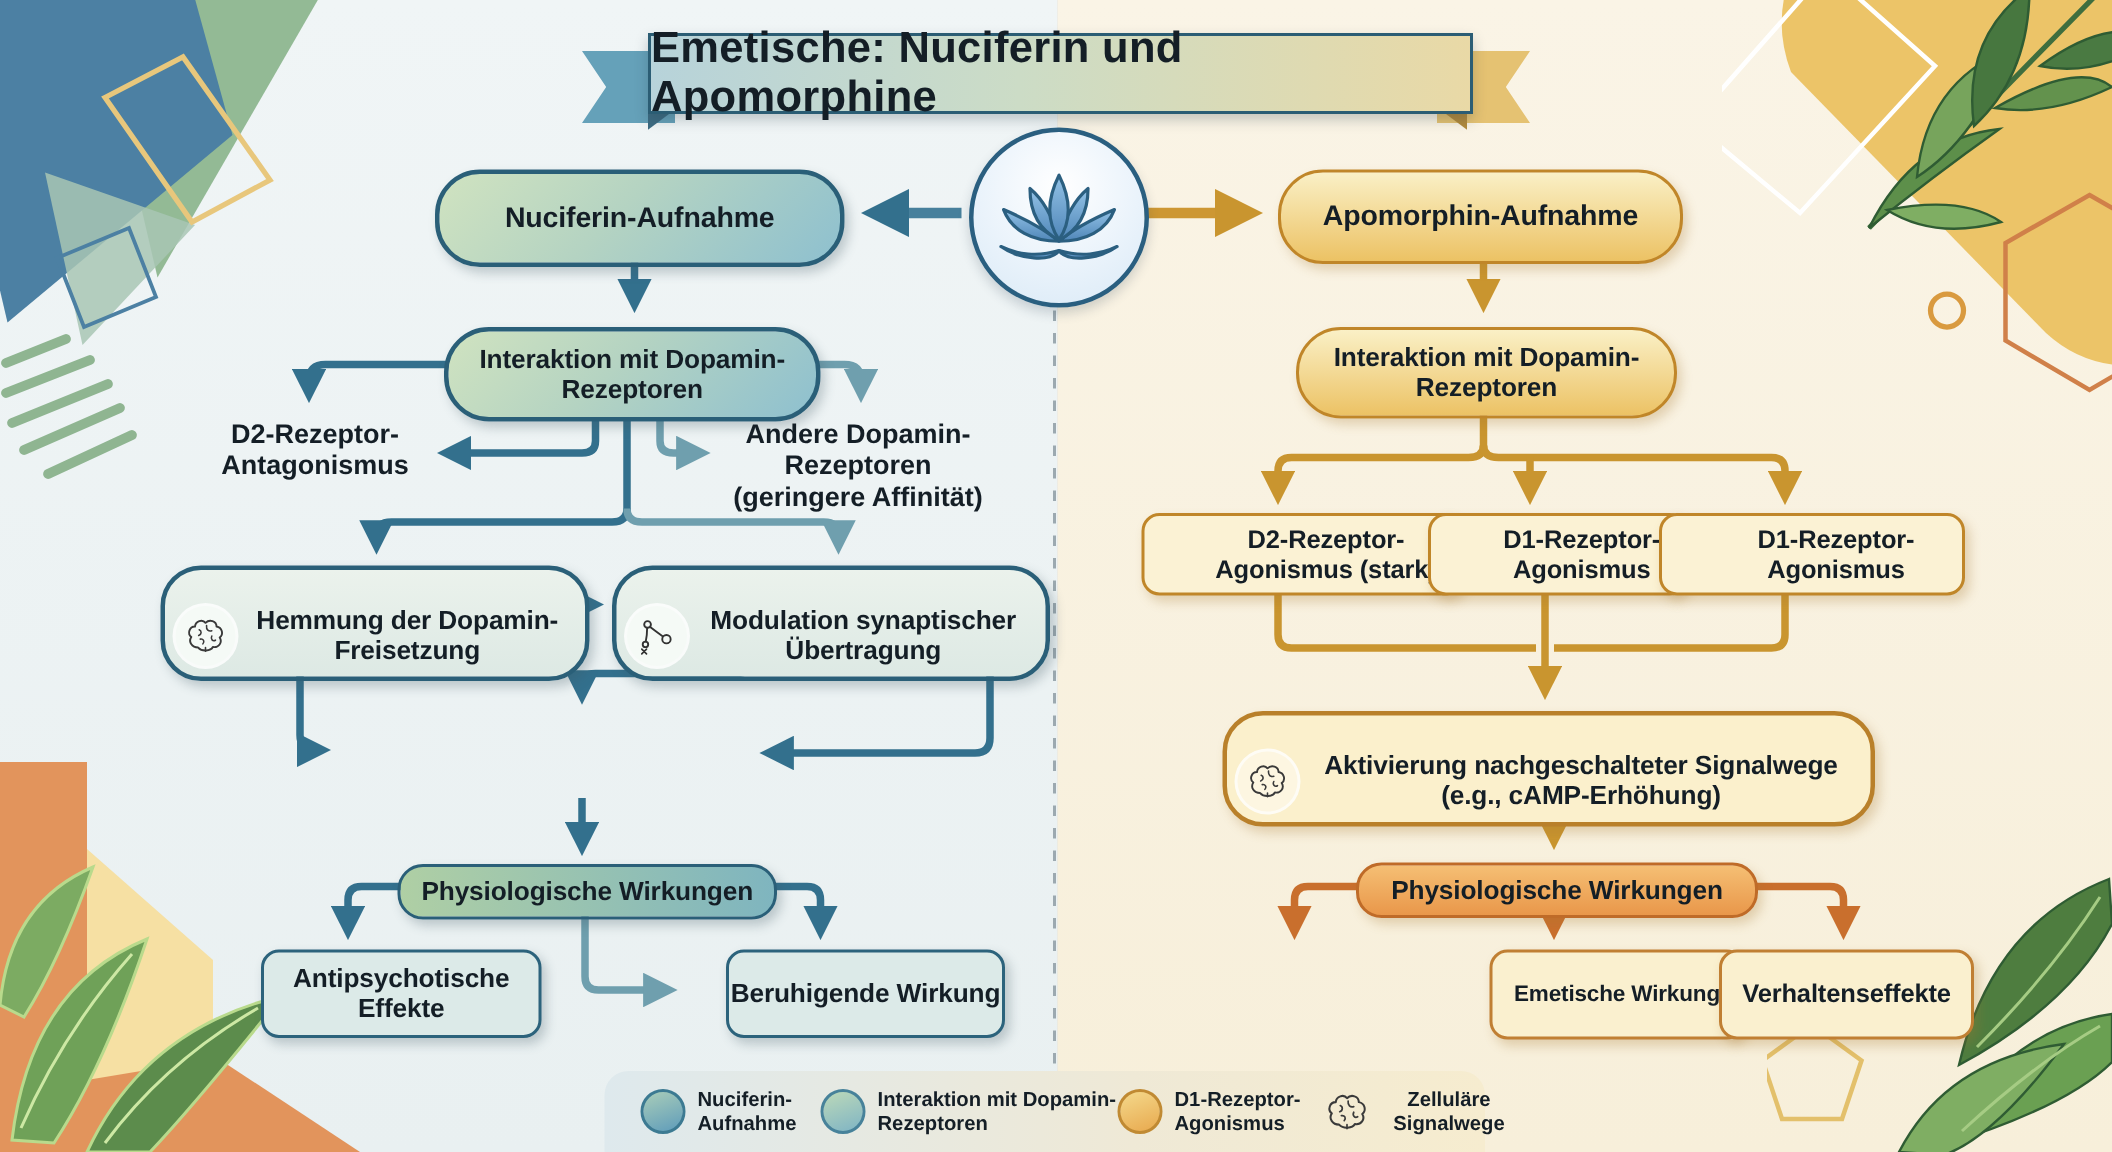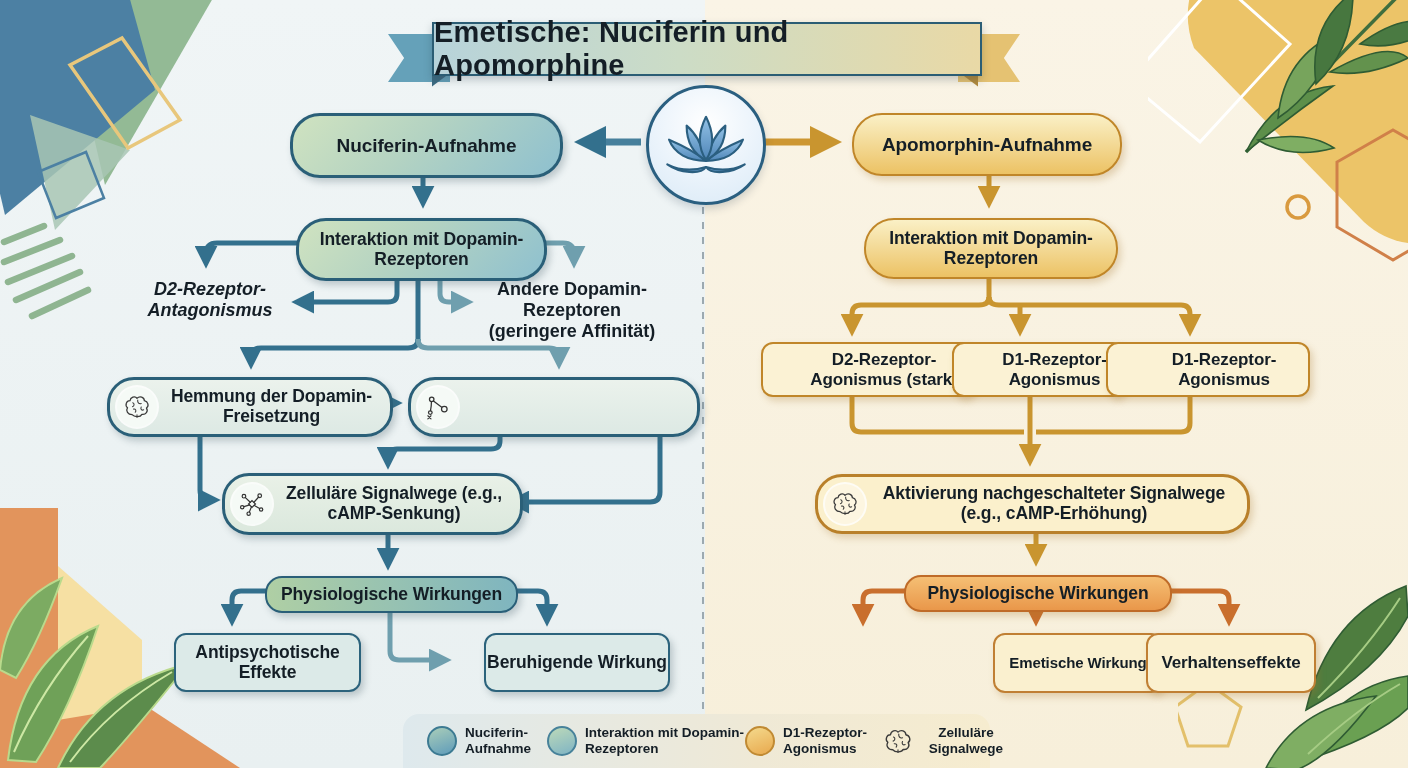--- a/index.html
+++ b/index.html
@@ -35,21 +35,21 @@
   .pillA{background:linear-gradient(135deg,#d0e3c0 0%,#b4d3c2 45%,#8ec0cf 100%);
     border:3px solid #2a5f78;border-radius:30px;}
   .boxL{background:linear-gradient(180deg,#ebf2ec,#dde9e4);border:3px solid #2a5f78;border-radius:27px;}
   .boxL2{background:#dceae8;border:2.5px solid #2c637c;border-radius:12px;margin-left:24px;}
   .pillPL{background:linear-gradient(90deg,#afcfa4,#7fb5bf);border:2.5px solid #2a5f78;border-radius:17px;}
   .pillR{background:linear-gradient(180deg,#faf0c6,#ecc264);border:2.5px solid #c08629;border-radius:30px;}
   .boxR{background:#fbf2d4;border:2.5px solid #c08629;border-radius:12px;padding-left:32px;}
   .boxR3{background:#fbf0cc;border:3px solid #b9802a;border-radius:27px;}
   .pillPR{background:linear-gradient(180deg,#f5bf74,#e9974a);border:2.5px solid #bf6b28;border-radius:17px;}
   .boxR2{background:#faf0cf;border:2.5px solid #c07f33;border-radius:12px;}
-  .iconode{justify-content:flex-start;padding:0 10px 0 7px;}
+  .iconode{justify-content:flex-start;padding:17px 10px 0 7px;}
   .iconode .txt{flex:1;text-align:center;}
   .icirc{width:40px;height:40px;border-radius:50%;flex:0 0 40px;margin-right:6px;
     display:flex;align-items:center;justify-content:center;}
   .icircL{background:#f5faf6;box-shadow:0 0 0 2px rgba(255,255,255,.8);}
   .icircR{background:#fdf6e1;box-shadow:0 0 0 2px rgba(255,255,255,.8);}
   .icirc svg{width:28px;height:26px;}
   .plain{z-index:4;font-weight:bold;font-size:18px;line-height:1.16;text-align:center;}
   
   .legend{left:403px;top:714px;width:587px;height:54px;z-index:6;border-radius:16px 16px 0 0;
     background:linear-gradient(90deg,#dee9ed,#efe9d6 60%,#f6eccf);
@@ -248,48 +248,41 @@
   </div>
 
   <div class="abs node nl pillA" style="left:290px;top:113px;width:267px;height:59px;font-size:19px;">
     <span class="txt">Nuciferin-Aufnahme</span>
   </div>
 
   <div class="abs node nl pillA" style="left:296px;top:218px;width:245px;height:57px;font-size:17.5px;">
     <span class="txt">Interaktion mit Dopamin-Rezeptoren</span>
   </div>
 
-  <div class="abs plain" style="left:134px;top:279px;width:152px;font-style:italic;">D2-Rezeptor-Antagonismus</div>
+  <div class="abs plain" style="left:134px;top:279px;width:152px;">D2-Rezeptor-Antagonismus</div>
   <div class="abs plain" style="left:483px;top:279px;width:178px;">Andere Dopamin-Rezeptoren (geringere Affinität)</div>
 
   <div class="abs node nl boxL iconode" style="left:107px;top:377px;width:263px;height:54px;font-size:17.5px;">
     <span class="icirc icircL">
         <svg>
           <use href="#sym-brain"></use>
         </svg>
       </span>
     <span class="txt">Hemmung der Dopamin-Freisetzung</span>
   </div>
 
   <div class="abs node nl boxL iconode" style="left:408px;top:377px;width:269px;height:54px;font-size:17.5px;">
     <span class="icirc icircL">
         <svg>
           <use href="#sym-synapse"></use>
         </svg>
       </span>
-  </div>
-
-  <div class="abs node nl boxL iconode" style="left:222px;top:473px;width:278px;height:56px;font-size:17.5px;background:linear-gradient(180deg,#e9f1e7,#dbe8dd);">
-    <span class="icirc icircL">
-        <svg>
-          <use href="#sym-network"></use>
-        </svg>
-      </span>
-    <span class="txt">Zelluläre Signalwege (e.g., cAMP-Senkung)</span>
-  </div>
+    <span class="txt">Modulation synaptischer Übertragung</span>
+  </div>
+
 
   <div class="abs node nl pillPL" style="left:265px;top:576px;width:249px;height:33px;font-size:17.5px;">
     <span class="txt">Physiologische Wirkungen</span>
   </div>
 
   <div class="abs node nl boxL2" style="left:150px;top:633px;width:183px;height:55px;font-size:17.5px;">
     <span class="txt">Antipsychotische Effekte</span>
   </div>
   <div class="abs node nr pillR" style="left:852px;top:113px;width:266px;height:59px;font-size:19px;">
     <span class="txt">Apomorphin-Aufnahme</span>

